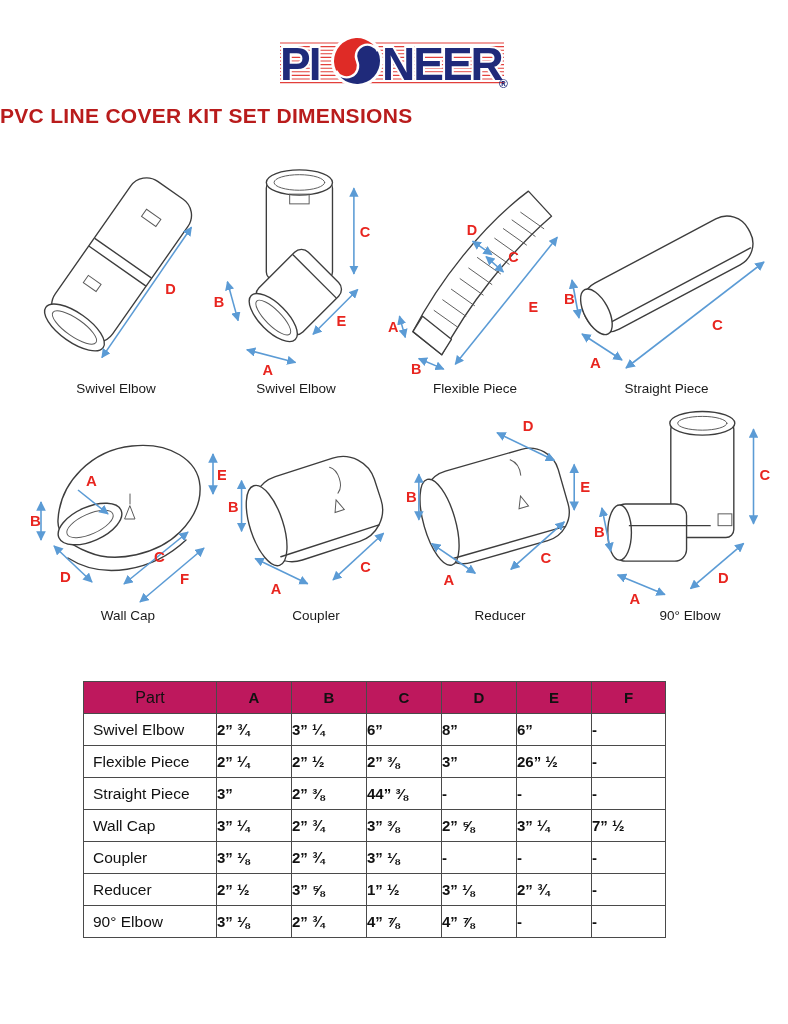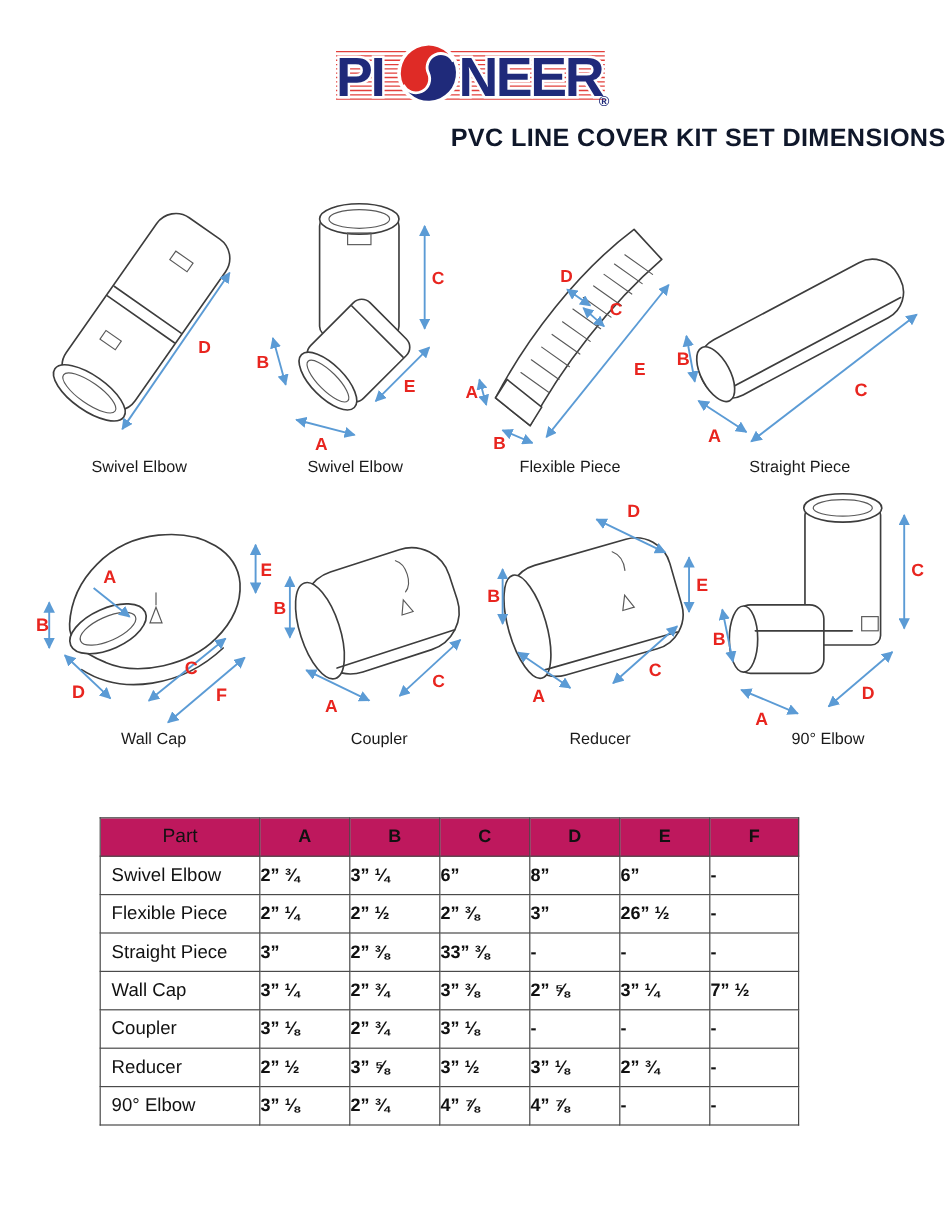--- a/index.html
+++ b/index.html
@@ -1,21 +1,21 @@
 <!DOCTYPE html>
 <html><head>
 <meta charset="utf-8">
 <style>
   html,body{margin:0;padding:0;background:#fff;}
   .page{width:788px;height:1024px;background:#fff;overflow:hidden;position:relative;
         font-family:"Liberation Sans",sans-serif;color:#111;}
   
   .logo-wrap{display:flex;justify-content:center;margin-top:35px;}
-  .title{margin:13px 0 0;text-align:right;font-size:21px;font-weight:bold;
-         letter-spacing:.3px;color:#0f172a;font-family:"Liberation Sans",sans-serif;}
+  .title{margin:13px 0 0;text-align:left;font-size:21px;font-weight:bold;
+         letter-spacing:.3px;color:#b91c1c;font-family:"Liberation Sans",sans-serif;}
   
   .diagrow{display:flex;align-items:flex-start;}
   .row1{margin:34px 0 0 26px;}
   .row2{margin:6px 0 0 30px;}
   .fig{display:flex;flex-direction:column;align-items:center;}
   .caption{font-size:13.5px;color:#1a1a1a;margin-top:1px;}
   
   .art{fill:#fff;stroke:#3d3d3d;stroke-width:1.4;stroke-linejoin:round;stroke-linecap:round;}
   .ln{fill:none;stroke:#3d3d3d;stroke-width:1.4;stroke-linecap:round;}
   .detail{fill:none;stroke:#5a5a5a;stroke-width:1;stroke-linecap:round;}
@@ -298,21 +298,21 @@
           <td>2” ½</td>
           <td>2” ⅜</td>
           <td>3”</td>
           <td>26” ½</td>
           <td>-</td>
         </tr>
         <tr>
           <th>Straight Piece</th>
           <td>3”</td>
           <td>2” ⅜</td>
-          <td>33” ⅜</td>
+          <td>44” ⅜</td>
           <td>-</td>
           <td>-</td>
           <td>-</td>
         </tr>
         <tr>
           <th>Wall Cap</th>
           <td>3” ¼</td>
           <td>2” ¾</td>
           <td>3” ⅜</td>
           <td>2” ⅝</td>
@@ -325,21 +325,21 @@
           <td>2” ¾</td>
           <td>3” ⅛</td>
           <td>-</td>
           <td>-</td>
           <td>-</td>
         </tr>
         <tr>
           <th>Reducer</th>
           <td>2” ½</td>
           <td>3” ⅝</td>
-          <td>3” ½</td>
+          <td>1” ½</td>
           <td>3” ⅛</td>
           <td>2” ¾</td>
           <td>-</td>
         </tr>
         <tr>
           <th>90° Elbow</th>
           <td>3” ⅛</td>
           <td>2” ¾</td>
           <td>4” ⅞</td>
           <td>4” ⅞</td>

